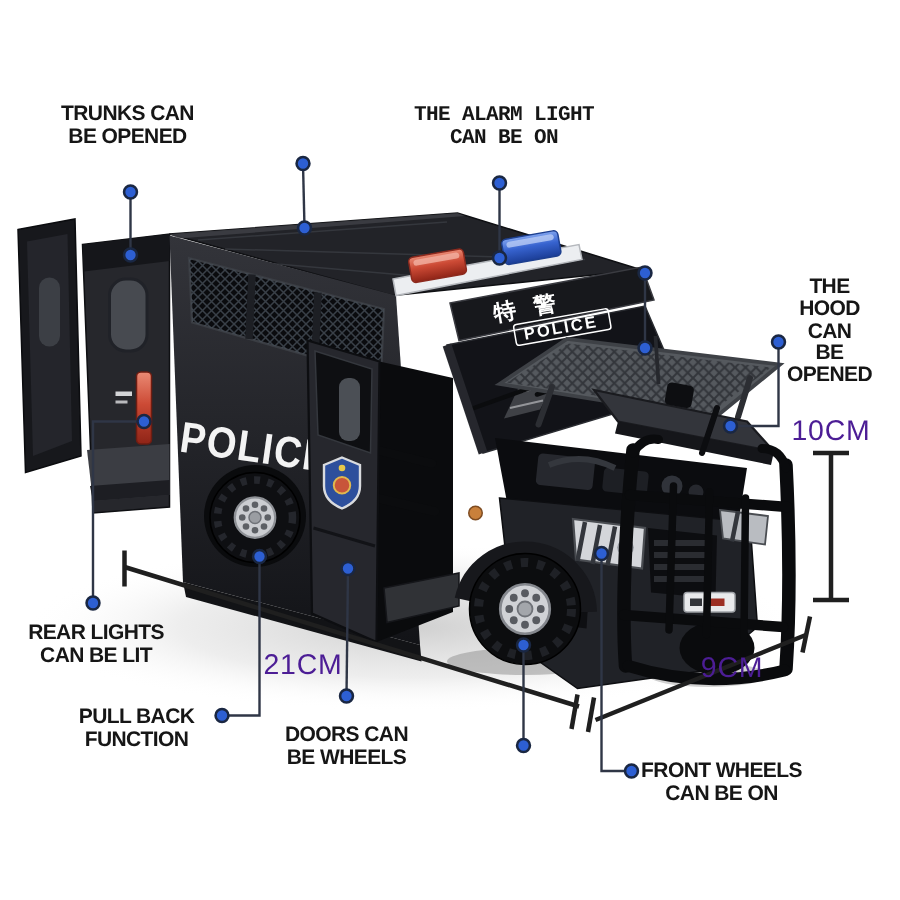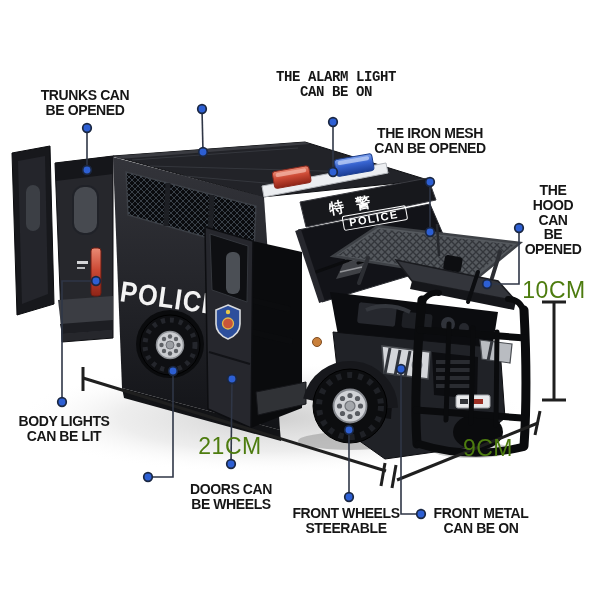--- a/index.html
+++ b/index.html
@@ -9,22 +9,22 @@
     font-family:"Liberation Sans",sans-serif;
   }
   .stage svg{position:absolute;left:0;top:0;}
   .co-label{
     position:absolute;transform:translateX(-50%);
     font-weight:700;font-size:14px;line-height:1.06;letter-spacing:-0.4px;
     color:#161616;text-align:center;white-space:pre-line;
   }
   .dim-label{
     position:absolute;transform:translateX(-50%);
-    font-weight:400;font-size:23px;letter-spacing:0.5px;
-    color:#4d7c0f;white-space:nowrap;
+    font-weight:400;font-size:19px;letter-spacing:0.5px;
+    color:#4c1d95;white-space:nowrap;
   }
 </style>
 </head>
 <body>
 
 <div class="stage">
 
 <svg width="600" height="600" viewBox="0 0 600 600">
   <defs>
     <radialGradient id="floorsh" cx="50%" cy="50%" r="50%">
@@ -288,34 +288,32 @@
         <circle cx="173" cy="371" r="4.3"></circle>
     <circle cx="231" cy="464" r="4.3"></circle>
         <circle cx="232" cy="379" r="4.3"></circle>
     <circle cx="349" cy="497" r="4.3"></circle>
         <circle cx="349" cy="430" r="4.3"></circle>
     <circle cx="421" cy="514" r="4.3"></circle>
         <circle cx="401" cy="369" r="4.3"></circle>
   </g>
 </svg>
 
-<div class="co-label" style="left:85px;  top:88px;">TRUNKS CAN
+<div class="co-label" style="left:85px;  top:68px;">TRUNKS CAN
 BE OPENED</div>
 <div class="co-label" style="left:336px; top:70px;font-family:Liberation Mono, monospace;">THE ALARM LIGHT
 CAN BE ON</div>
-<div class="co-label" style="left:430px; top:126px;">THE IRON MESH
-CAN BE OPENED</div>
 <div class="co-label" style="left:513px; top:183px;margin-left:40px;">THE HOOD CAN
 BE OPENED</div>
-<div class="co-label" style="left:64px;  top:414px;">BODY LIGHTS
+<div class="co-label" style="left:64px;  top:414px;">REAR LIGHTS
 CAN BE LIT</div>
+<div class="co-label" style="left:91px;  top:470px;">PULL BACK
+FUNCTION</div>
 <div class="co-label" style="left:231px; top:482px;">DOORS CAN
 BE WHEELS</div>
-<div class="co-label" style="left:346px; top:506px;">FRONT WHEELS
-STEERABLE</div>
-<div class="co-label" style="left:481px; top:506px;">FRONT METAL
+<div class="co-label" style="left:481px; top:506px;">FRONT WHEELS
 CAN BE ON</div>
 
-<div class="dim-label" style="left:202px; top:433px;margin-left:28px;">21CM</div>
+<div class="dim-label" style="left:202px; top:433px;">21CM</div>
 <div class="dim-label" style="left:488px; top:435px;">9CM</div>
 <div class="dim-label" style="left:554px; top:277px;">10CM</div>
 
 </div>
 
 </body></html>

